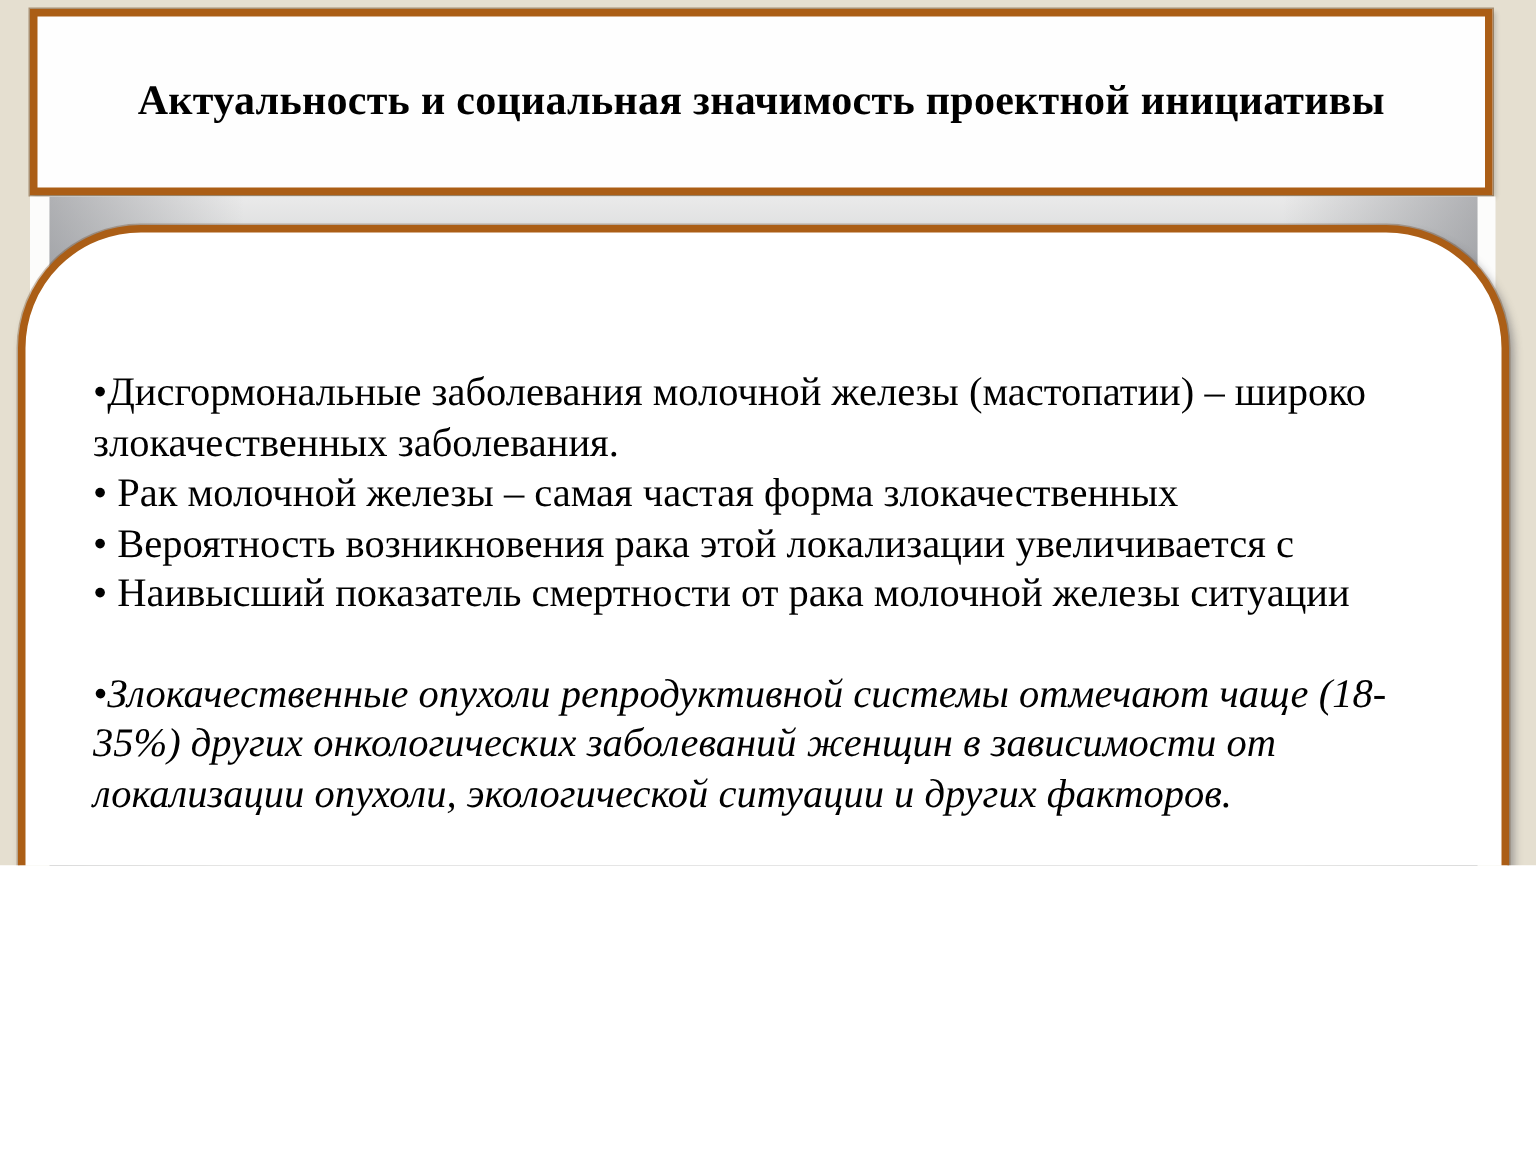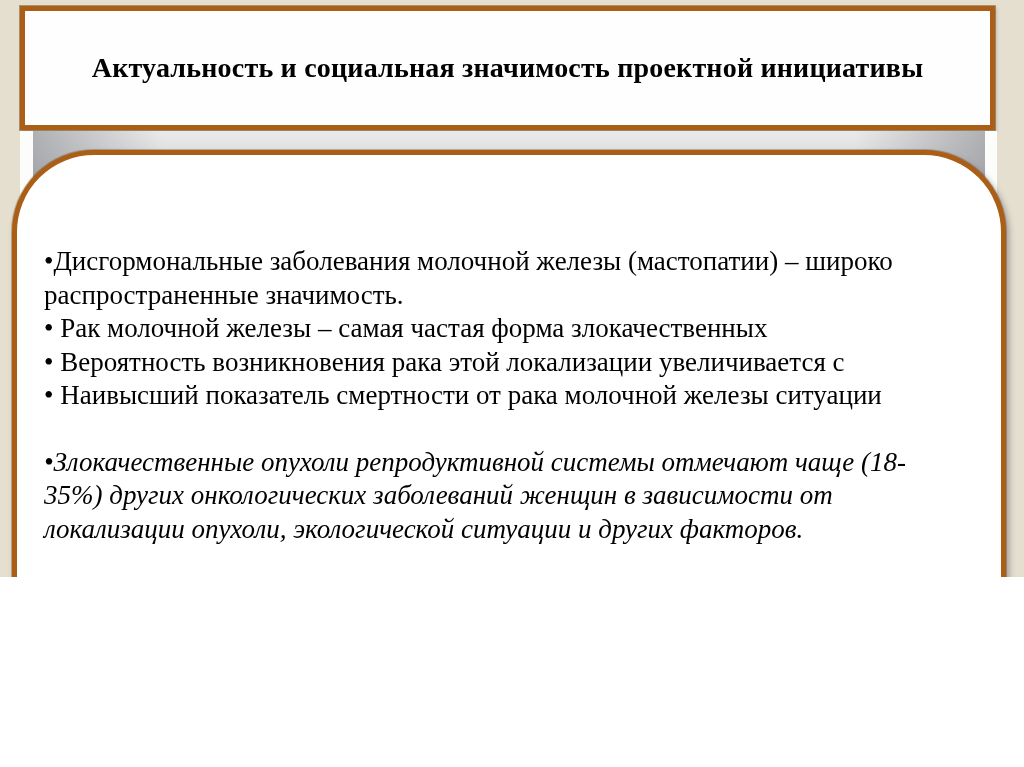--- a/index.html
+++ b/index.html
@@ -53,21 +53,21 @@
     left: 12px; top: 150px;
     width: 994px; height: 612px;
     box-sizing: border-box;
     background: #ffffff;
     border: 5px solid #ab5e16;
     border-radius: 82px;
     box-shadow: 0 0 0 1px rgba(95,50,5,0.30), 3px 4px 6px rgba(70,70,80,0.45);
   }
   .body-text {
     position: absolute;
-    left: 44px; top: 245px;
+    left: 62px; top: 245px;
     width: 926px;
     font-size: 27px;
     line-height: 33.5px;
   }
   .body-text .line { white-space: nowrap; }
   .paragraph-2 { margin-top: 33px; font-style: italic; }
 </style>
 </head>
 <body>
 
@@ -78,21 +78,21 @@
   </div>
 
   <div class="content-underlay"></div>
   <div class="content-placeholder"></div>
 
   <div class="content-panel"></div>
 
   <div class="body-text">
     <div class="paragraph-1">
       <div class="line">•Дисгормональные заболевания молочной железы (мастопатии) – широко</div>
-      <div class="line">распространенные значимость.</div>
+      <div class="line">злокачественных заболевания.</div>
       <div class="line">• Рак молочной железы – самая частая форма злокачественных</div>
       <div class="line">• Вероятность возникновения рака этой локализации увеличивается с</div>
       <div class="line">• Наивысший показатель смертности от рака молочной железы ситуации</div>
     </div>
     <div class="paragraph-2">
       <div class="line">•Злокачественные опухоли репродуктивной системы отмечают чаще (18-</div>
       <div class="line">35%) других онкологических заболеваний женщин в зависимости от</div>
       <div class="line">локализации опухоли, экологической ситуации и других факторов.</div>
     </div>
   </div>

